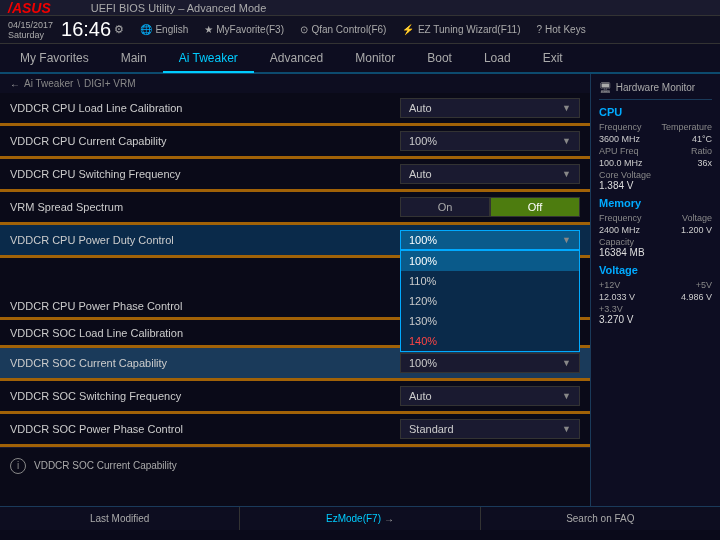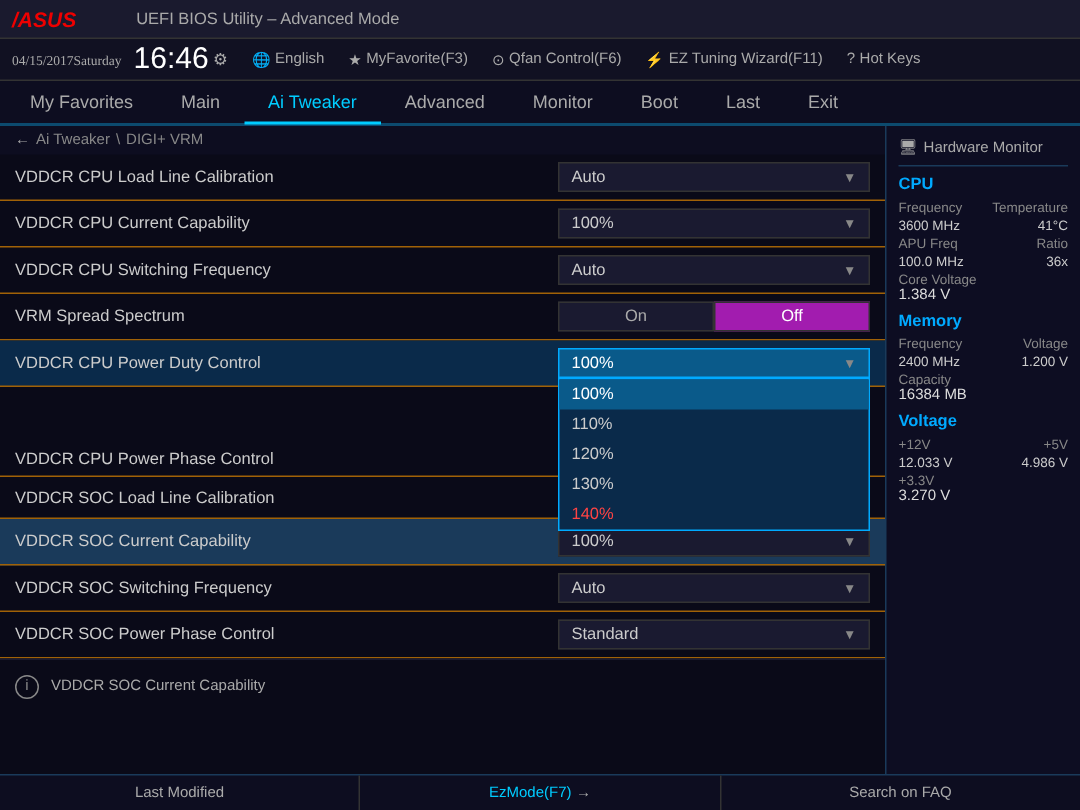--- a/index.html
+++ b/index.html
@@ -11,21 +11,21 @@
       background: #0a0a1a;
       color: #ccc;
       font-size: 12px;
     }
 
     
     #top-bar {
       background: #1a1a2e;
       display: flex;
       align-items: center;
-      height: 26px;
+      height: 16px;
       padding: 0 8px;
       border-bottom: 1px solid #333;
     }
     #asus-logo {
       color: #e00;
       font-weight: bold;
       font-size: 14px;
       margin-right: 8px;
       font-style: italic;
     }
@@ -39,21 +39,21 @@
     #info-bar {
       background: #111122;
       display: flex;
       align-items: center;
       height: 28px;
       padding: 0 8px;
       gap: 16px;
       border-bottom: 1px solid #333;
     }
     #datetime { color: #fff; font-size: 20px; font-weight: normal; }
-    #date-small { font-size: 9px; color: #aaa; display: flex; flex-direction: row; justify-content: center; margin-right: 4px; font-family: Liberation Serif, serif; }
+    #date-small { font-size: 9px; color: #aaa; display: flex; flex-direction: column; justify-content: center; margin-right: 4px; }
     .info-btn {
       color: #aaa;
       font-size: 10px;
       display: flex;
       align-items: center;
       gap: 3px;
       cursor: pointer;
     }
 
     
@@ -101,33 +101,33 @@
     #breadcrumb .arrow { color: #aaa; }
 
     .settings-list {
       padding: 0;
     }
 
     .setting-row {
       display: flex;
       align-items: center;
       padding: 5px 10px;
-      border-bottom: 1px solid #a16207;
+      border-bottom: 3px solid #a16207;
       min-height: 28px;
     }
     .setting-row.highlighted { background: #1a3a5a; }
 
     .setting-label {
       flex: 1;
       color: #ccc;
       font-size: 11px;
     }
 
     .setting-control {
-      width: 208px;
+      width: 180px;
       position: relative;
     }
 
     .dropdown-btn {
       background: #1a1a30;
       border: 1px solid #333;
       color: #ccc;
       padding: 3px 8px;
       width: 100%;
       text-align: left;
@@ -146,21 +146,21 @@
     }
     .toggle-btn {
       flex: 1;
       padding: 3px;
       text-align: center;
       cursor: pointer;
       font-size: 11px;
       border: 1px solid #333;
     }
     .toggle-btn.off-active {
-      background: #a21caf;
+      background: #4d7c0f;
       color: #fff;
     }
     .toggle-btn.on-inactive {
       background: #1a1a30;
       color: #aaa;
     }
 
     
     .dropdown-popup {
       position: absolute;
@@ -299,21 +299,21 @@
   </div>
 </div>
 
 <div id="nav-tabs">
   <div class="nav-tab">My Favorites</div>
   <div class="nav-tab">Main</div>
   <div class="nav-tab active">Ai Tweaker</div>
   <div class="nav-tab">Advanced</div>
   <div class="nav-tab">Monitor</div>
   <div class="nav-tab">Boot</div>
-  <div class="nav-tab">Last</div>
+  <div class="nav-tab">Load</div>
   <div class="nav-tab">Exit</div>
 </div>
 
 <div id="main-layout">
 
   <div id="left-panel">
 
     <div id="breadcrumb">
       <span class="arrow">←</span>
       <span>Ai Tweaker</span>

